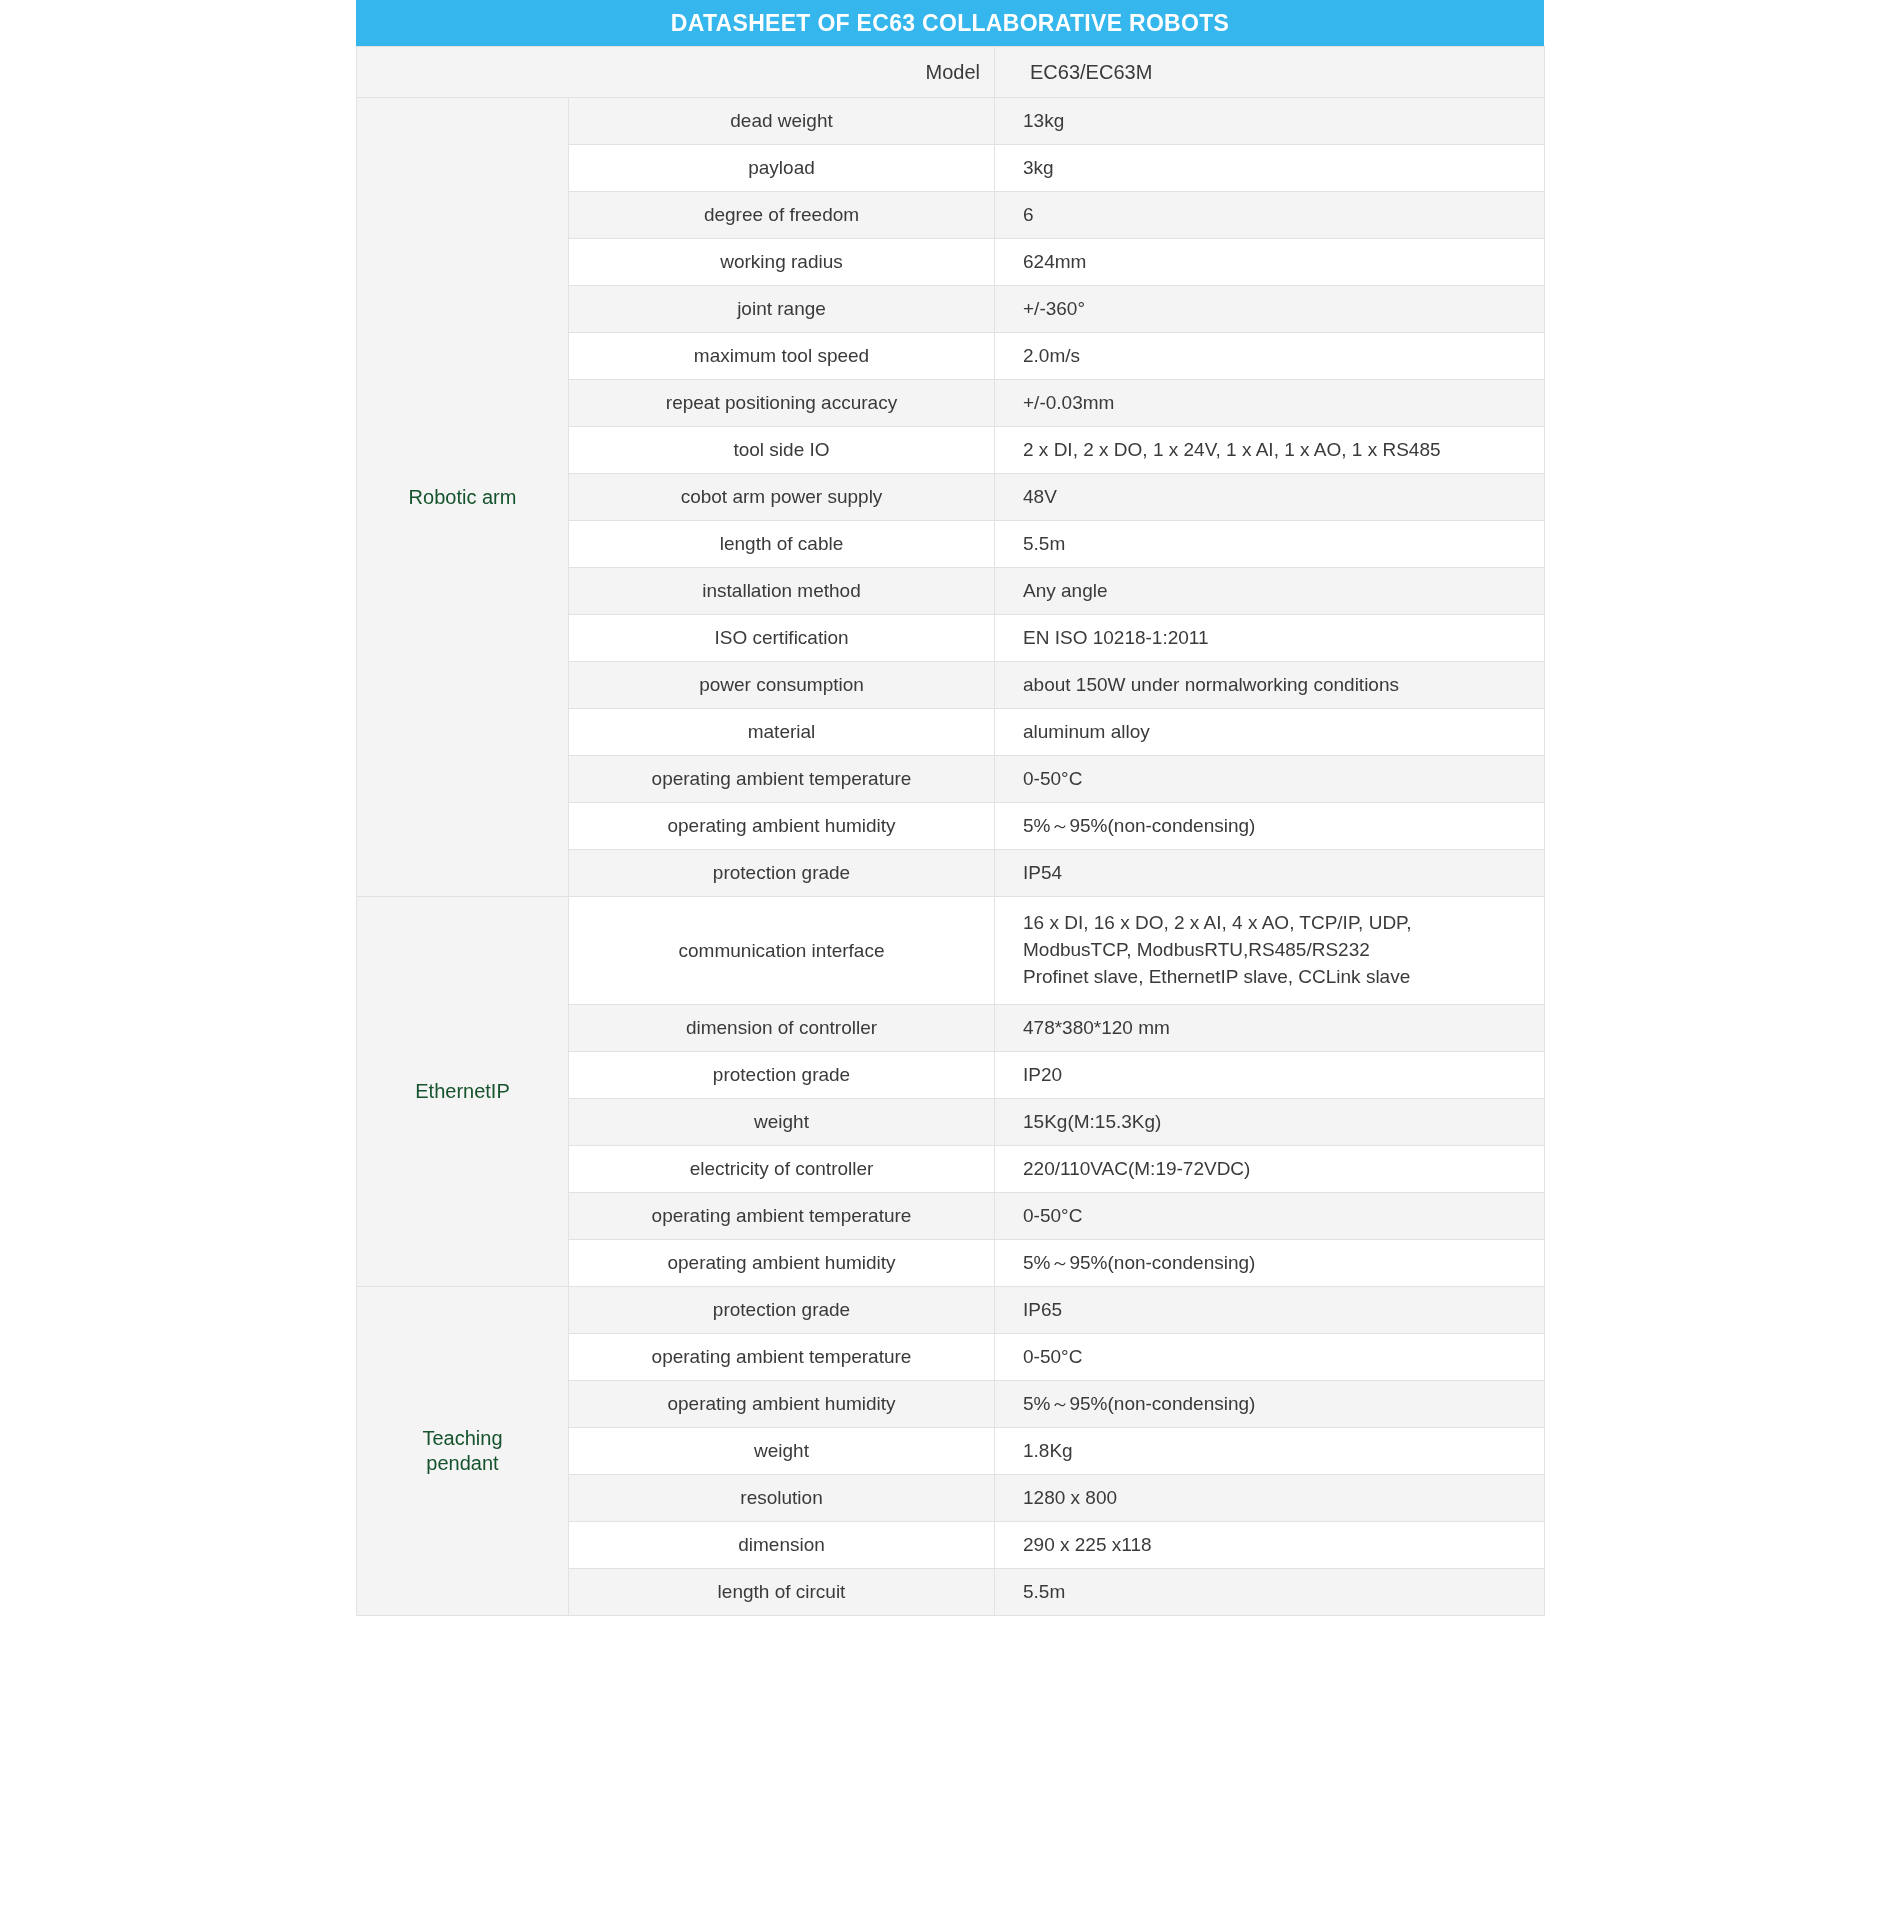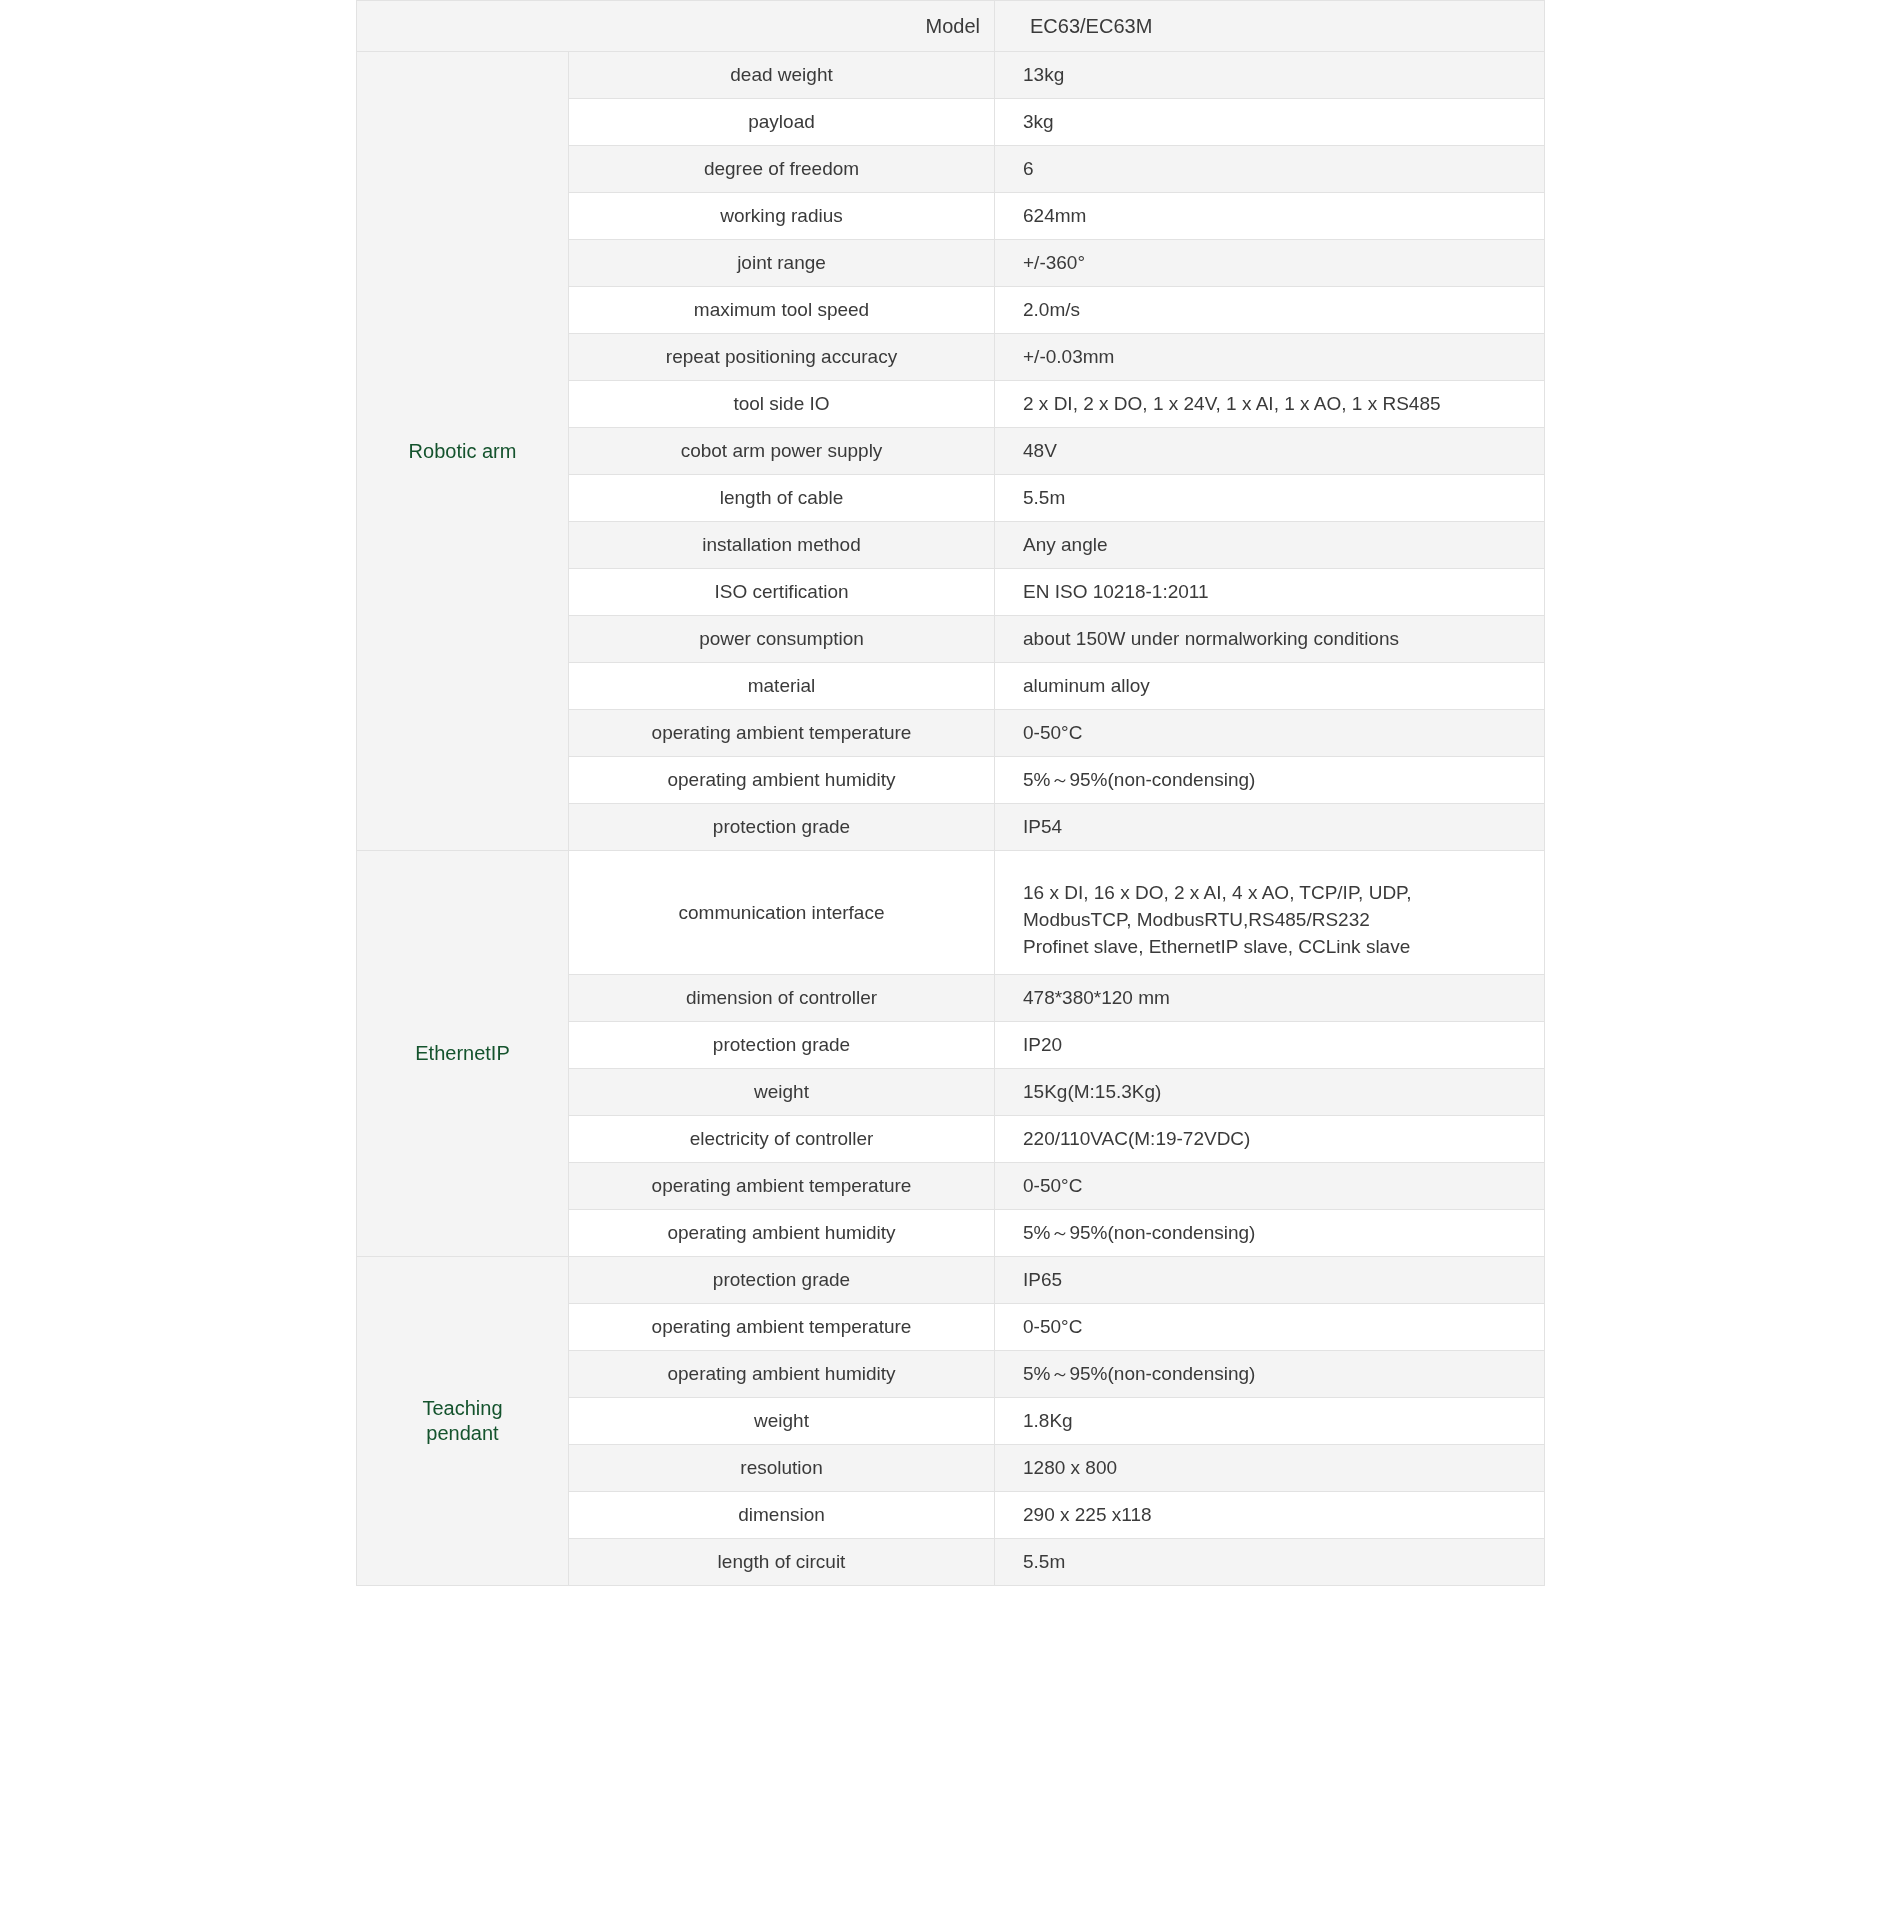--- a/index.html
+++ b/index.html
@@ -97,33 +97,34 @@
 
   
   tr.spec.odd td.k,
   tr.spec.odd td.v { background: #f4f4f4; }
   tr.spec.even td.k,
   tr.spec.even td.v { background: #ffffff; }
 
   
   tr.spec td.v.multi {
     line-height: 1.42;
-    padding-top: 26px;
+    padding-top: 10px;
     padding-bottom: 10px;
     white-space: pre-line;
   }
   tr.spec.tall td.k,
   tr.spec.tall td.v { height: 87px; }
 </style>
 </head>
 <body>
 
 <div id="page">
   <div class="sheet">
 
+    <div class="banner">DATASHEET OF EC63 COLLABORATIVE ROBOTS</div>
 
     <table class="ds">
       <colgroup>
         <col class="c-cat">
         <col class="c-label">
         <col class="c-val">
       </colgroup>
       <tbody id="table-body">
 
       <tr class="modelrow">

